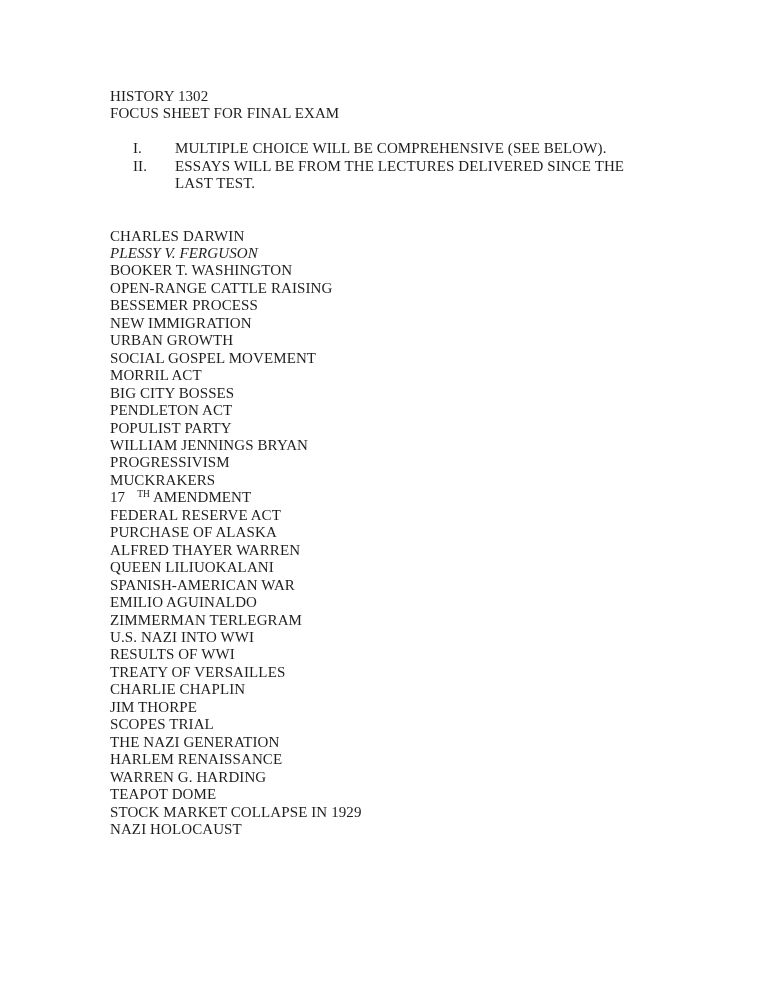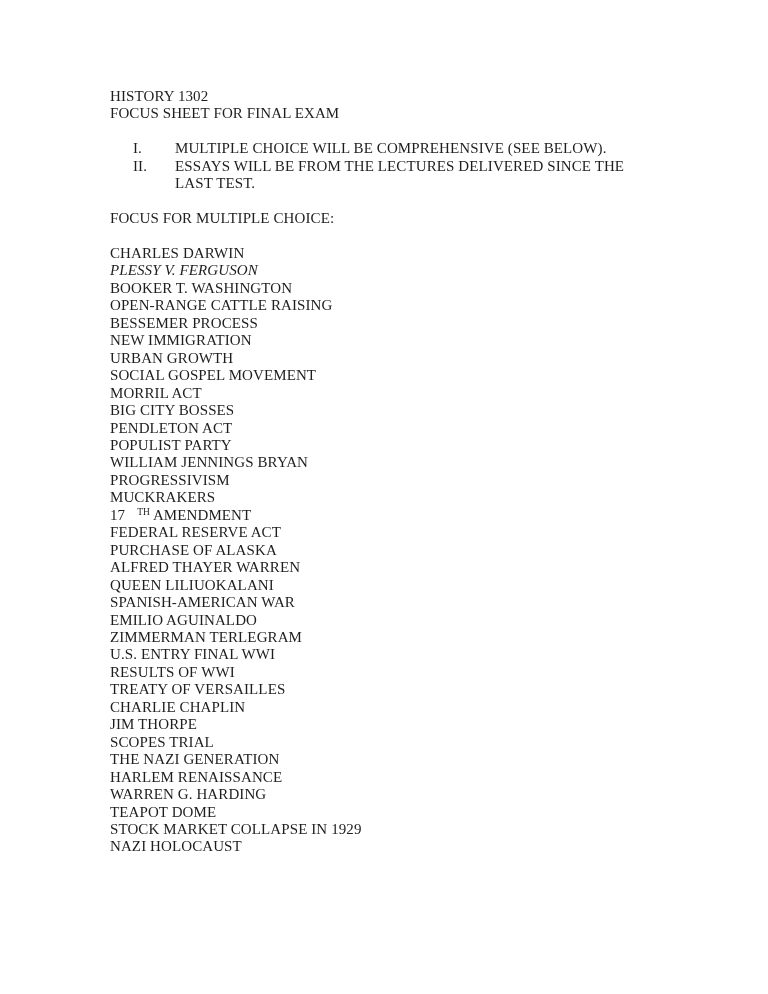--- a/index.html
+++ b/index.html
@@ -74,21 +74,20 @@
   </div>
 
   <div class="instruction-row">
     <span class="instruction-numeral">II.</span>
     <span class="instruction-text">ESSAYS WILL BE FROM THE LECTURES DELIVERED SINCE THE LAST TEST.</span>
   </div>
 </div>
 
     <div class="blank-line"></div>
 
-    <div class="line">FOCUS FOR MULTIPLE CHOICE:</div>
 
     <div class="blank-line"></div>
 
     <div>
   <div class="line focus-item">CHARLES DARWIN</div>
 
   <div class="line focus-item italic">PLESSY V. FERGUSON</div>
 
   <div class="line focus-item">BOOKER T. WASHINGTON</div>
 
@@ -127,21 +126,21 @@
 
   <div class="line focus-item">QUEEN LILIUOKALANI</div>
 
   <div class="line focus-item">SPANISH-AMERICAN WAR</div>
 
   <div class="line focus-item">EMILIO AGUINALDO</div>
 
 
   <div class="line focus-item">ZIMMERMAN TERLEGRAM</div>
 
-  <div class="line focus-item">U.S. ENTRY FINAL WWI</div>
+  <div class="line focus-item">U.S. NAZI INTO WWI</div>
 
   <div class="line focus-item">RESULTS OF WWI</div>
 
   <div class="line focus-item">TREATY OF VERSAILLES</div>
 
   <div class="line focus-item">CHARLIE CHAPLIN</div>
 
   <div class="line focus-item">JIM THORPE</div>
 
   <div class="line focus-item">SCOPES TRIAL</div>

